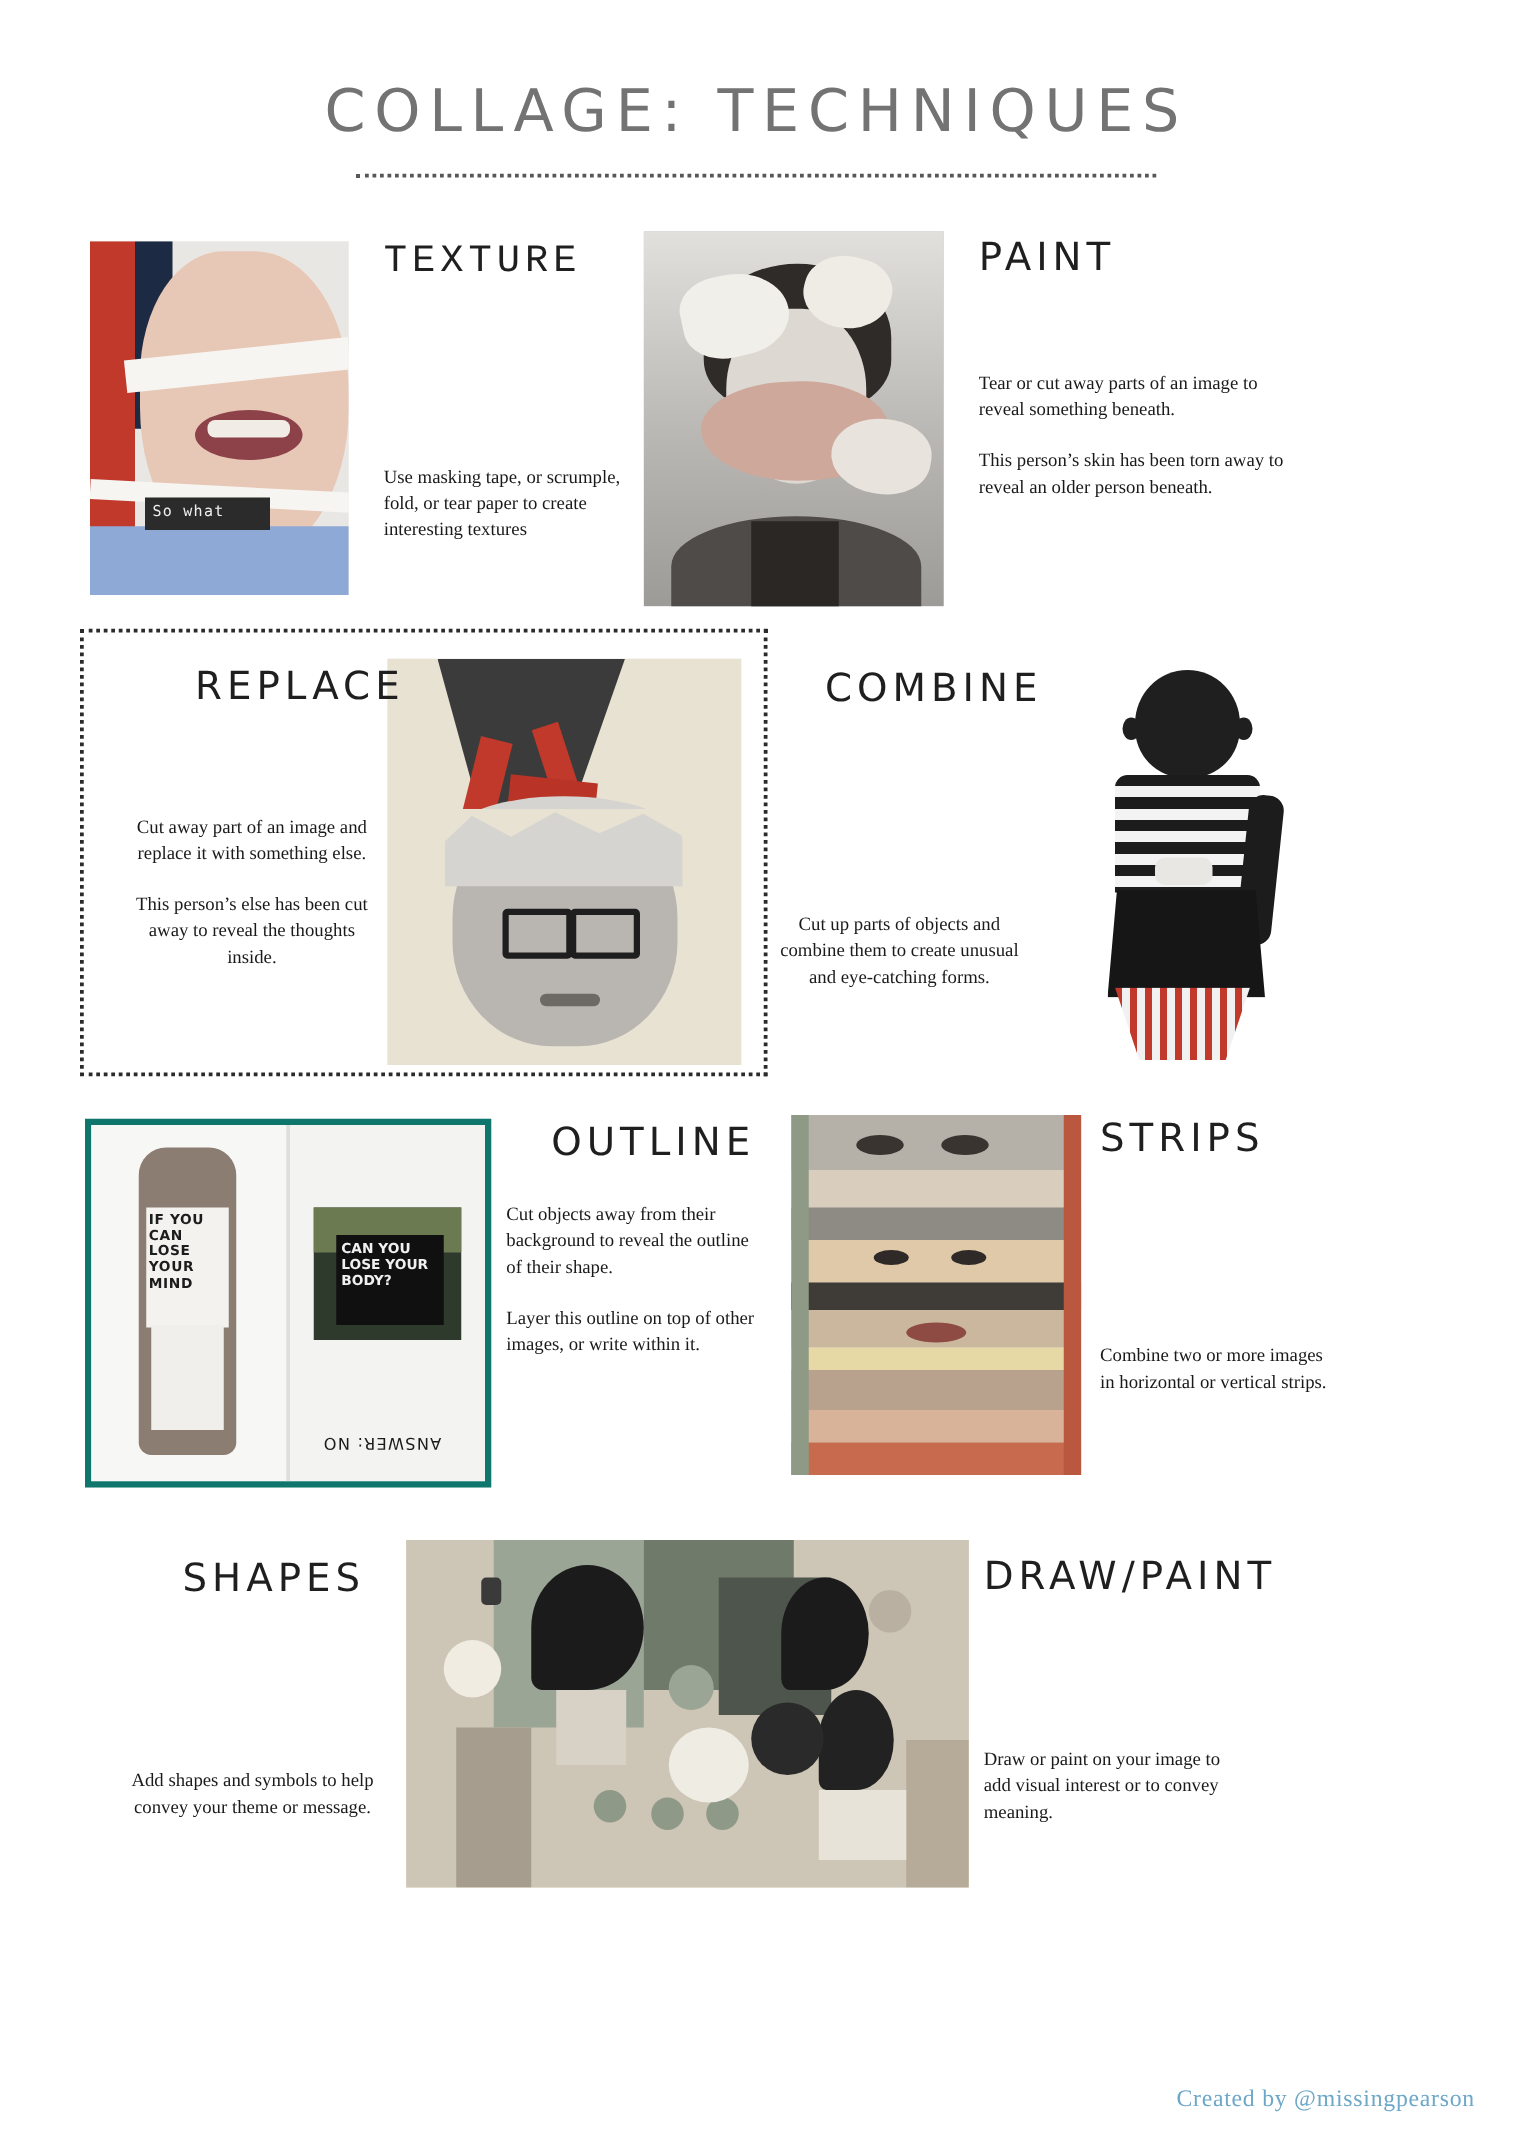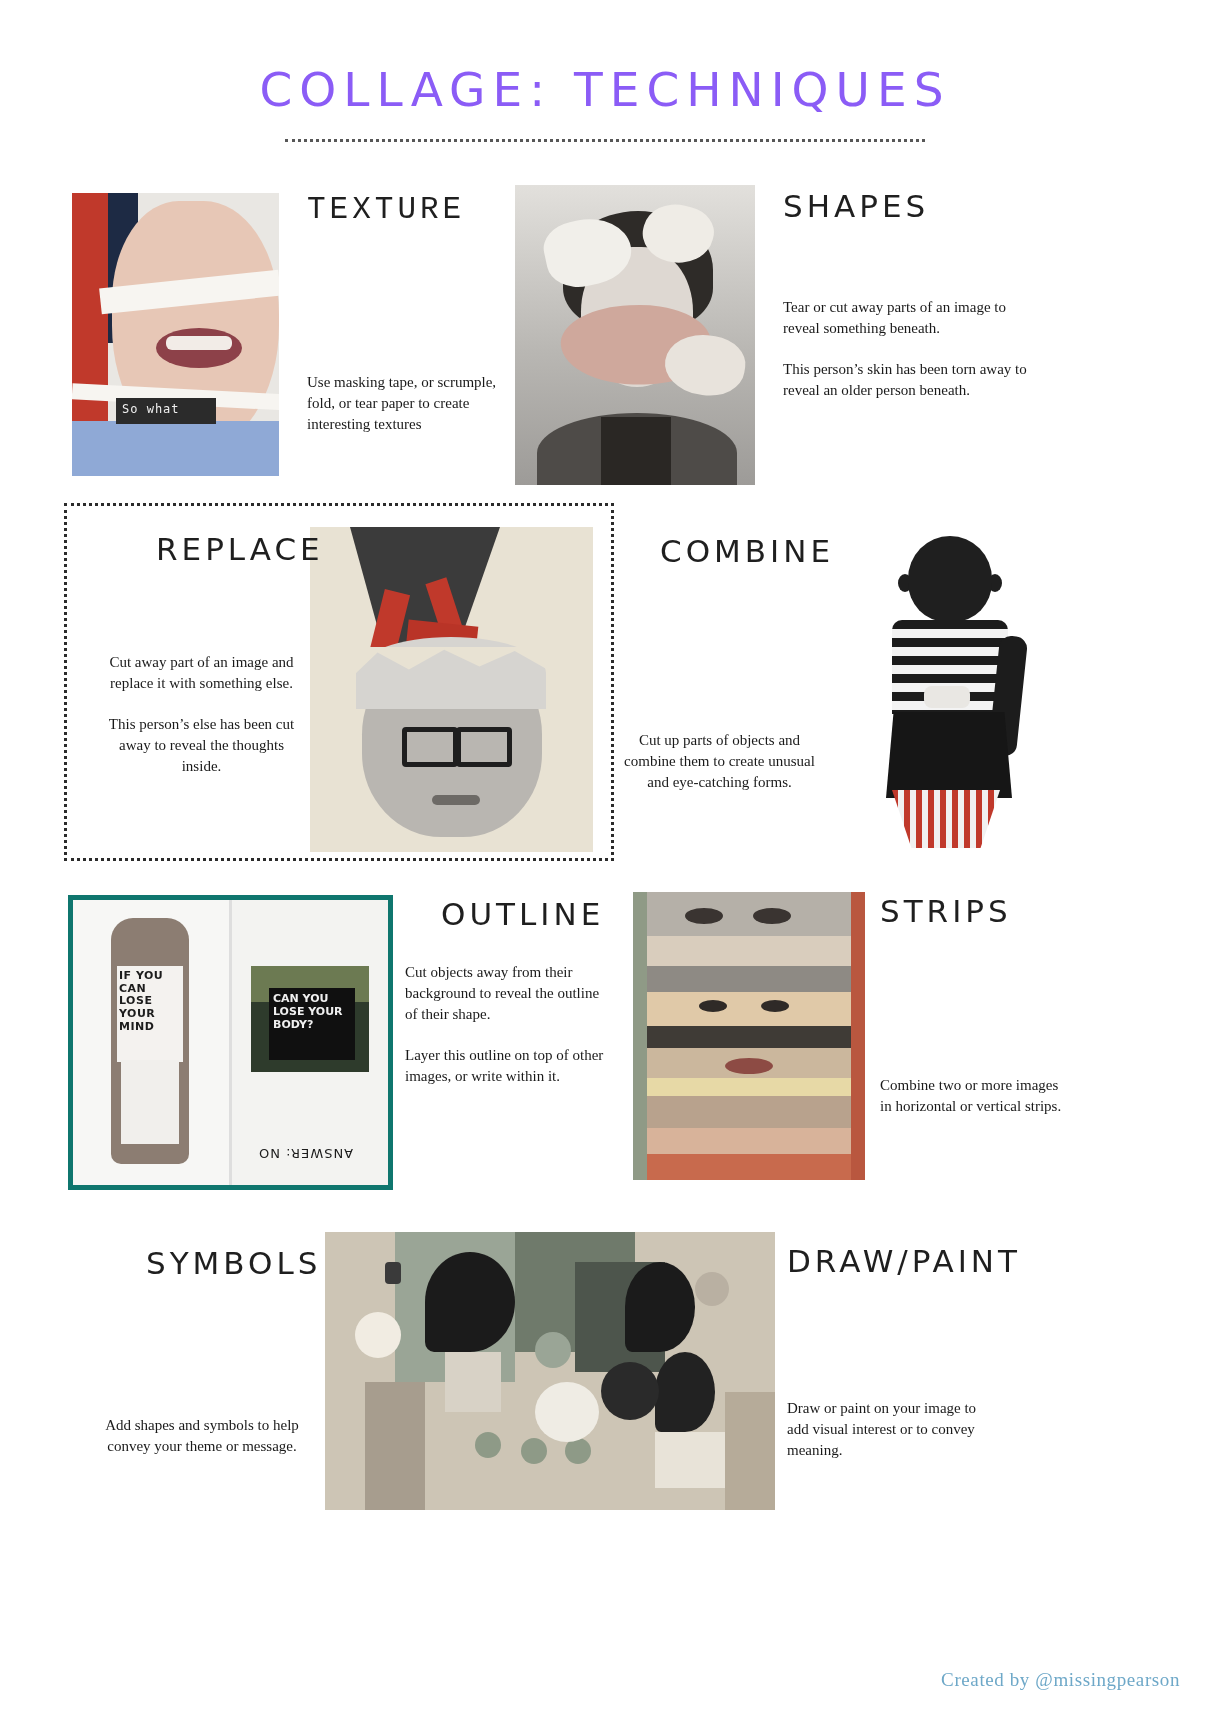--- a/index.html
+++ b/index.html
@@ -16,21 +16,21 @@
     overflow: hidden;
   }
 
   
   .page-title {
     text-align: center;
     font-family: "DejaVu Sans", sans-serif;
     font-weight: 400;
     letter-spacing: 7px;
     font-size: 47px;
-    color: #8b5cf6;
+    color: #737373;
     margin: 0;
     padding-top: 62px;
   }
   .title-rule {
     width: 640px;
     margin: 22px auto 0 auto;
     border: 0;
     border-top: 3px dotted #3a3a3a;
     opacity: .85;
   }
@@ -208,21 +208,21 @@
   <div class="layer hair"></div>
   <div class="layer face"></div>
   <div class="layer shoulder"></div>
   <div class="layer top"></div>
   <div class="layer tear3"></div>
   <div class="layer tear1"></div>
   <div class="layer tear2"></div>
   <div class="layer tear4"></div>
 </div>
 
-<div class="abs heading" id="h-reveal" style="left:783px; top:188px;">SHAPES</div>
+<div class="abs heading" id="h-reveal" style="left:783px; top:188px;">PAINT</div>
 
 <div class="abs body-text" id="t-reveal" style="left:783px; top:297px; width:248px;">
   <p>Tear or cut away parts of an image to reveal something beneath.</p>
   <p>This person’s skin has been torn away to reveal an older person beneath.</p>
 </div>
 
 <div class="abs" id="replace-box"></div>
 
 <div class="img" id="img-replace">
   <div class="layer paper"></div>
@@ -327,21 +327,21 @@
   <div class="layer" style="left:40px;  top:150px; width:60px;  height:128px; background:#a79d8e;"></div>
   <div class="layer" style="left:120px; top:120px; width:56px;  height:60px;  background:#d8d2c6;"></div>
   <div class="layer" style="left:400px; top:160px; width:50px;  height:118px; background:#b6ab99;"></div>
   <div class="layer dot" style="left:276px; top:130px; width:58px; height:58px; background:#2a2a2a;"></div>
   <div class="layer" style="left:210px; top:150px; width:64px; height:60px; background:#efece4; border-radius:50%;"></div>
   <div class="layer" style="left:330px; top:200px; width:70px; height:56px; background:#e8e3d8;"></div>
   <div class="layer" style="left:60px;  top:30px;  width:16px; height:22px; background:#3a3a3a; border-radius:4px;"></div>
 </div>
 
 <div class="abs heading" id="h-shapes" style="left:146px; top:1240px; width:180px; line-height:1.5;">
-  <div>SYMBOLS</div>
+  <div>SHAPES</div>
 </div>
 
 <div class="abs body-text" id="t-shapes" style="left:93px; top:1415px; width:218px; text-align:center;">
   <p>Add shapes and symbols to help convey your theme or message.</p>
 </div>
 
 <div class="abs heading" id="h-draw" style="left:787px; top:1243px;">DRAW/PAINT</div>
 
 <div class="abs body-text" id="t-draw" style="left:787px; top:1398px; width:212px;">
   <p>Draw or paint on your image to add visual interest or to convey meaning.</p>

